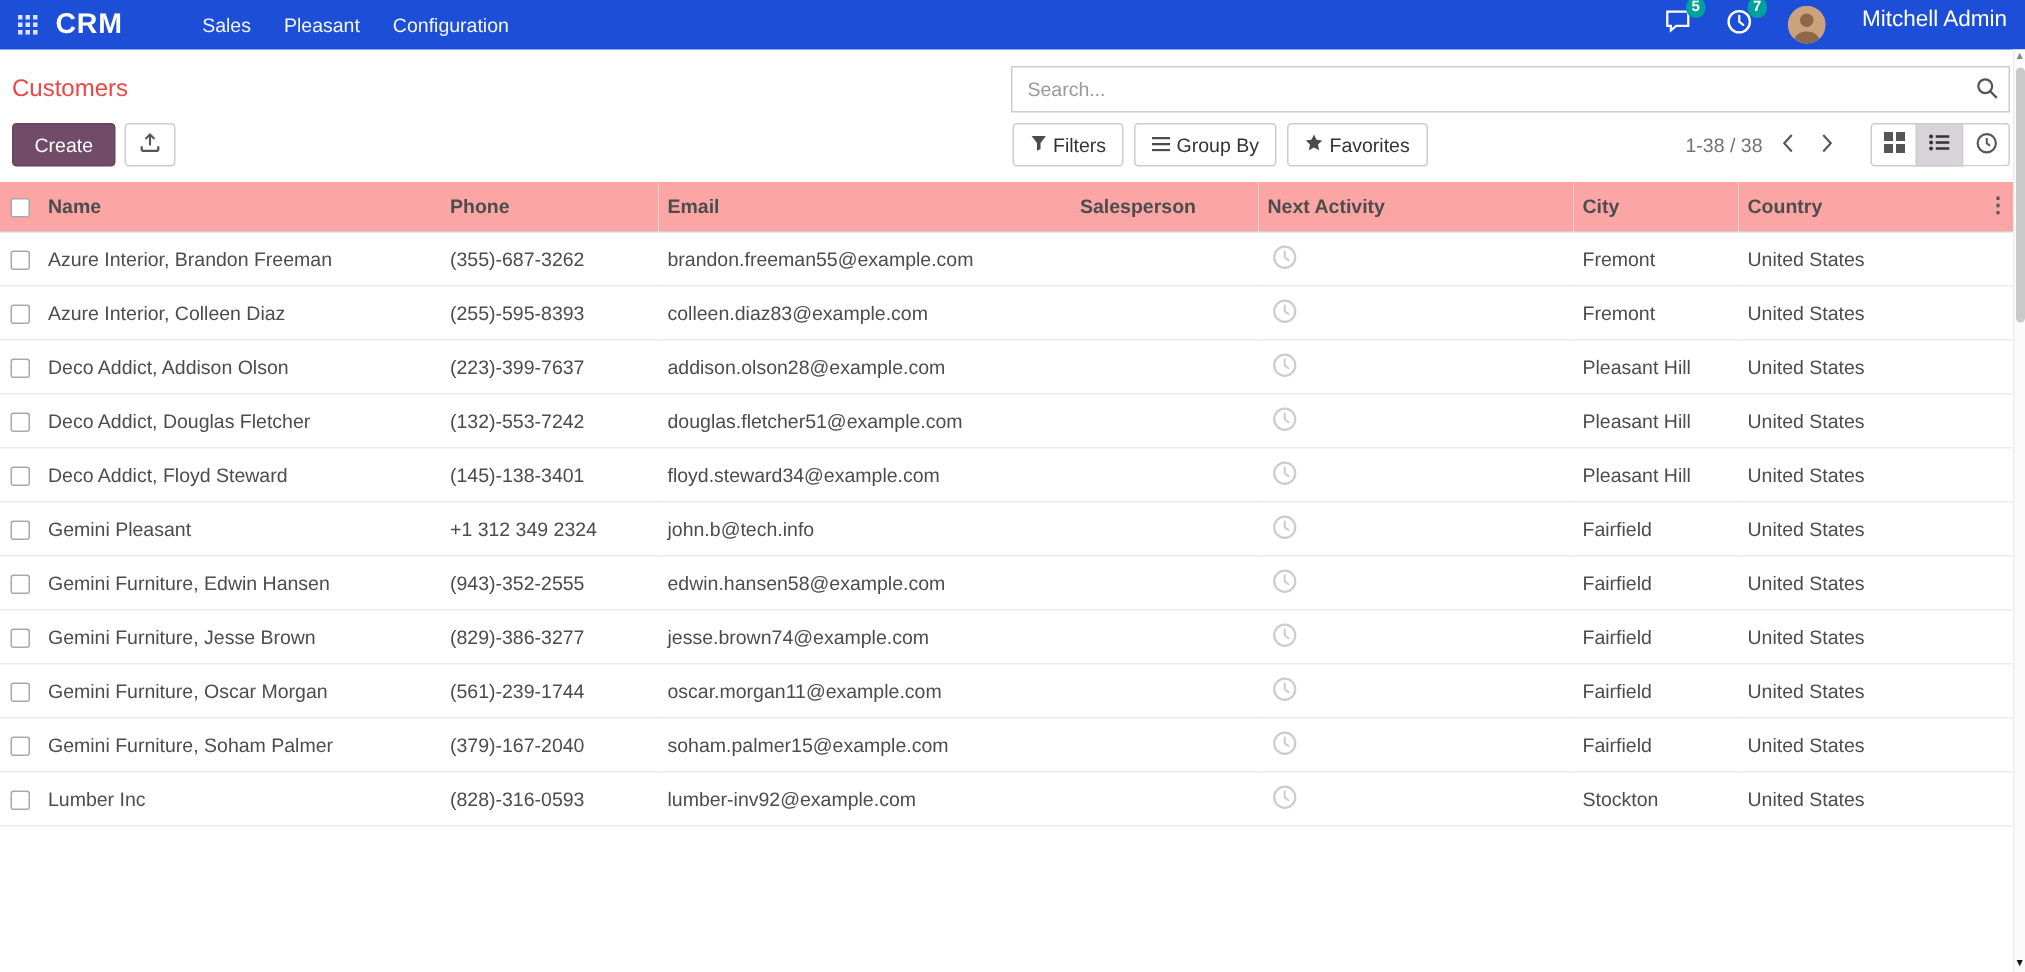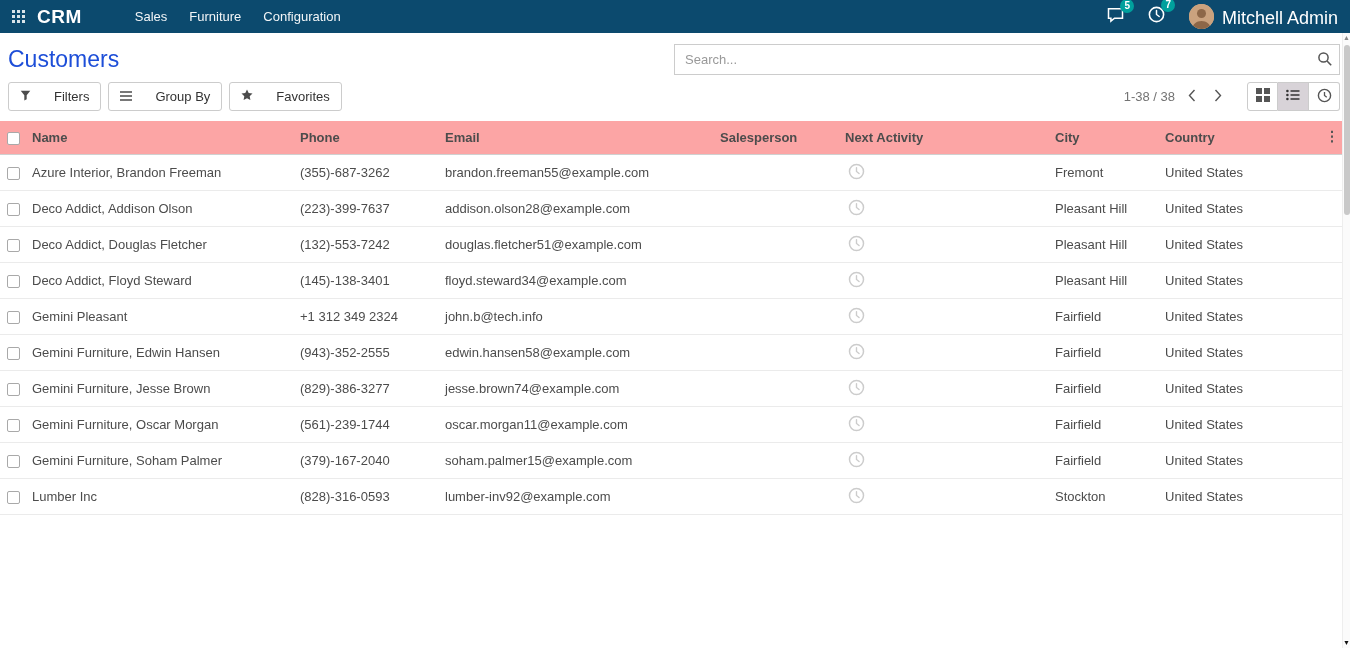--- a/index.html
+++ b/index.html
@@ -1,48 +1,48 @@
 <!DOCTYPE html>
 <html><head>
 <meta charset="utf-8">
 <style>
   *{box-sizing:border-box;margin:0;padding:0}
   html,body{width:1350px;height:648px;overflow:hidden}
   body{font-family:"Liberation Sans",sans-serif;background:#fff;position:relative;color:#4c4c4c}
 
   
-  .navbar{height:33px;background:#0c4a6e;display:flex;align-items:center;color:#fff;padding:0 12px}
+  .navbar{height:33px;background:#1d4ed8;display:flex;align-items:center;color:#fff;padding:0 12px}
   .apps-btn{background:none;border:none;cursor:pointer;margin-right:12px;display:flex;align-items:center}
   .apps-grid{display:grid;grid-template-columns:repeat(3,3px);grid-template-rows:repeat(3,3px);gap:2px}
   .apps-grid i{background:#fff;opacity:.85;display:block}
   .brand{font-size:19px;font-weight:bold;margin-right:42px;letter-spacing:.5px;cursor:pointer}
   .nav-links{display:flex;height:100%}
   .nav-links a{color:#fff;opacity:.95;font-size:13px;text-decoration:none;padding:0 11px;display:flex;align-items:center;cursor:pointer}
   .nav-right{margin-left:auto;display:flex;align-items:center;gap:24px}
   .icon-badge{position:relative;display:flex;align-items:center;cursor:pointer}
   .badge{position:absolute;top:-8px;right:-10px;background:#00A09D;color:#fff;border-radius:9px;font-size:10px;line-height:10px;padding:2px 4px;font-weight:bold}
-  .user{display:flex;align-items:flex-end;gap:8px;font-size:18px;cursor:pointer}
+  .user{display:flex;align-items:flex-start;gap:24px;font-size:15px;cursor:pointer}
   .avatar{width:25px;height:25px;border-radius:50%;background:#d8b08c;overflow:hidden;display:flex;align-items:flex-end;justify-content:center}
 
   
   .cp{padding:0 10px 0 8px}
   .cp-top{display:flex;justify-content:space-between;align-items:center;padding:11px 0 6px}
-  .cp-title{font-size:23px;font-weight:normal;color:#1d4ed8}
+  .cp-title{font-size:16px;font-weight:normal;color:#ef4444}
   .searchbox{position:relative;width:666px}
   .searchbox input{width:100%;height:31px;border:1px solid #ccc;padding:0 32px 0 10px;font-size:13px;color:#14532d;outline:none}
   .searchbox input::placeholder{color:#999}
   .search-icon{position:absolute;right:7px;top:7px;background:none;border:none;cursor:pointer;padding:0}
 
   .cp-bottom{display:flex;align-items:center;padding:1px 0 10px}
   .cp-left{flex:0 0 667px;display:flex;align-items:center;gap:6px}
   .btn-create{background:#714B67;border:1px solid #654260;color:#fff;font-size:13px;padding:6px 14px;border-radius:3px;cursor:pointer}
   .btn-export{background:#fff;border:1px solid #ccc;border-radius:3px;width:34px;height:29px;display:flex;align-items:center;justify-content:center;cursor:pointer}
   .cp-right{flex:1;display:flex;align-items:center}
   .filter-group{display:flex;gap:7px}
-  .btn-flat{background:#fff;border:1px solid #ccc;border-radius:3px;color:#333;font-size:13px;padding:0 11px;height:29px;display:flex;align-items:center;gap:23px;cursor:pointer}
+  .btn-flat{background:#fff;border:1px solid #ccc;border-radius:3px;color:#333;font-size:13px;padding:0 11px;height:29px;display:flex;align-items:center;gap:4px;cursor:pointer}
   .pager{margin-left:auto;display:flex;align-items:center;font-size:13px;color:#737373}
   .pager-value{cursor:pointer;padding:0 4px}
   .pager-btn{border:none;background:none;padding:2px 9px;cursor:pointer;display:flex;align-items:center}
   .switcher{display:flex;margin-left:16px}
   .switch-btn{width:31px;height:29px;border:1px solid #ccc;background:#fff;display:flex;align-items:center;justify-content:center;cursor:pointer}
   .switch-btn + .switch-btn{border-left:none}
   .switch-btn:first-child{border-radius:3px 0 0 3px}
   .switch-btn:last-child{border-radius:0 3px 3px 0}
   .switch-btn.active{background:#d8d3d8}
 
@@ -78,21 +78,21 @@
         <i></i>
         <i></i>
         <i></i>
         <i></i>
         <i></i>
       </span>
   </button>
   <span class="brand">CRM</span>
   <nav class="nav-links">
     <a>Sales</a>
-    <a>Furniture</a>
+    <a>Pleasant</a>
     <a>Configuration</a>
   </nav>
   <div class="nav-right">
     <div class="icon-badge">
       <span>
         <svg width="17" height="16" viewBox="0 0 17 16">
             <path d="M1.5 1.8h14v9.4h-8l-3.6 3v-3H1.5z" fill="none" stroke="#fff" stroke-width="1.5"></path>
           </svg>
       </span>
       <span class="badge">5</span>
@@ -126,20 +126,32 @@
       <input type="text" placeholder="Search..." style="">
       <button class="search-icon">
         <svg width="16" height="16" viewBox="0 0 16 16">
             <circle cx="6.5" cy="6.5" r="4.6" fill="none" stroke="#555" stroke-width="1.5"></circle>
             <path d="M10 10l4.2 4.2" stroke="#555" stroke-width="1.6"></path>
           </svg>
       </button>
     </div>
   </div>
   <div class="cp-bottom">
+    <div class="cp-left">
+      <button class="btn-create">Create</button>
+      <button class="btn-export">
+        <span>
+          <svg width="14" height="14" viewBox="0 0 14 14">
+              <path d="M7 9V2M4 4.6L7 1.6l3 3" fill="none" stroke="#555" stroke-width="1.4"></path>
+              <path d="M1.5 12.5h11" stroke="#555" stroke-width="1.5"></path>
+              <path d="M1.5 9.5v3M12.5 9.5v3" stroke="#555" stroke-width="1.5"></path>
+            </svg>
+        </span>
+      </button>
+    </div>
     <div class="cp-right">
       <div class="filter-group">
         <button class="btn-flat">
           <span>
             <svg width="11" height="11" viewBox="0 0 12 12">
                 <path d="M.8.8h10.4L7.3 5.8v4.4L4.7 11.4V5.8z" fill="#4c4c4c"></path>
               </svg>
           </span>
           <span>Filters</span>
         </button>
@@ -248,20 +260,34 @@
         <td class="c-activity"><span><svg width="17" height="17" viewBox="0 0 16 16">
               <circle cx="8" cy="8" r="6.6" fill="none" stroke="#cccccc" stroke-width="1.4"></circle>
               <path d="M8 4.4V8l2.4 1.9" fill="none" stroke="#cccccc" stroke-width="1.3" stroke-linecap="round"></path>
             </svg></span></td>
         <td>Fremont</td>
         <td>United States</td>
         <td></td>
       </tr>
       <tr>
         <td class="c-check"><span class="checkbox"></span></td>
+        <td>Azure Interior, Colleen Diaz</td>
+        <td>(255)-595-8393</td>
+        <td>colleen.diaz83@example.com</td>
+        <td></td>
+        <td class="c-activity"><span><svg width="17" height="17" viewBox="0 0 16 16">
+              <circle cx="8" cy="8" r="6.6" fill="none" stroke="#cccccc" stroke-width="1.4"></circle>
+              <path d="M8 4.4V8l2.4 1.9" fill="none" stroke="#cccccc" stroke-width="1.3" stroke-linecap="round"></path>
+            </svg></span></td>
+        <td>Fremont</td>
+        <td>United States</td>
+        <td></td>
+      </tr>
+      <tr>
+        <td class="c-check"><span class="checkbox"></span></td>
         <td>Deco Addict, Addison Olson</td>
         <td>(223)-399-7637</td>
         <td>addison.olson28@example.com</td>
         <td></td>
         <td class="c-activity"><span><svg width="17" height="17" viewBox="0 0 16 16">
               <circle cx="8" cy="8" r="6.6" fill="none" stroke="#cccccc" stroke-width="1.4"></circle>
               <path d="M8 4.4V8l2.4 1.9" fill="none" stroke="#cccccc" stroke-width="1.3" stroke-linecap="round"></path>
             </svg></span></td>
         <td>Pleasant Hill</td>
         <td>United States</td>

